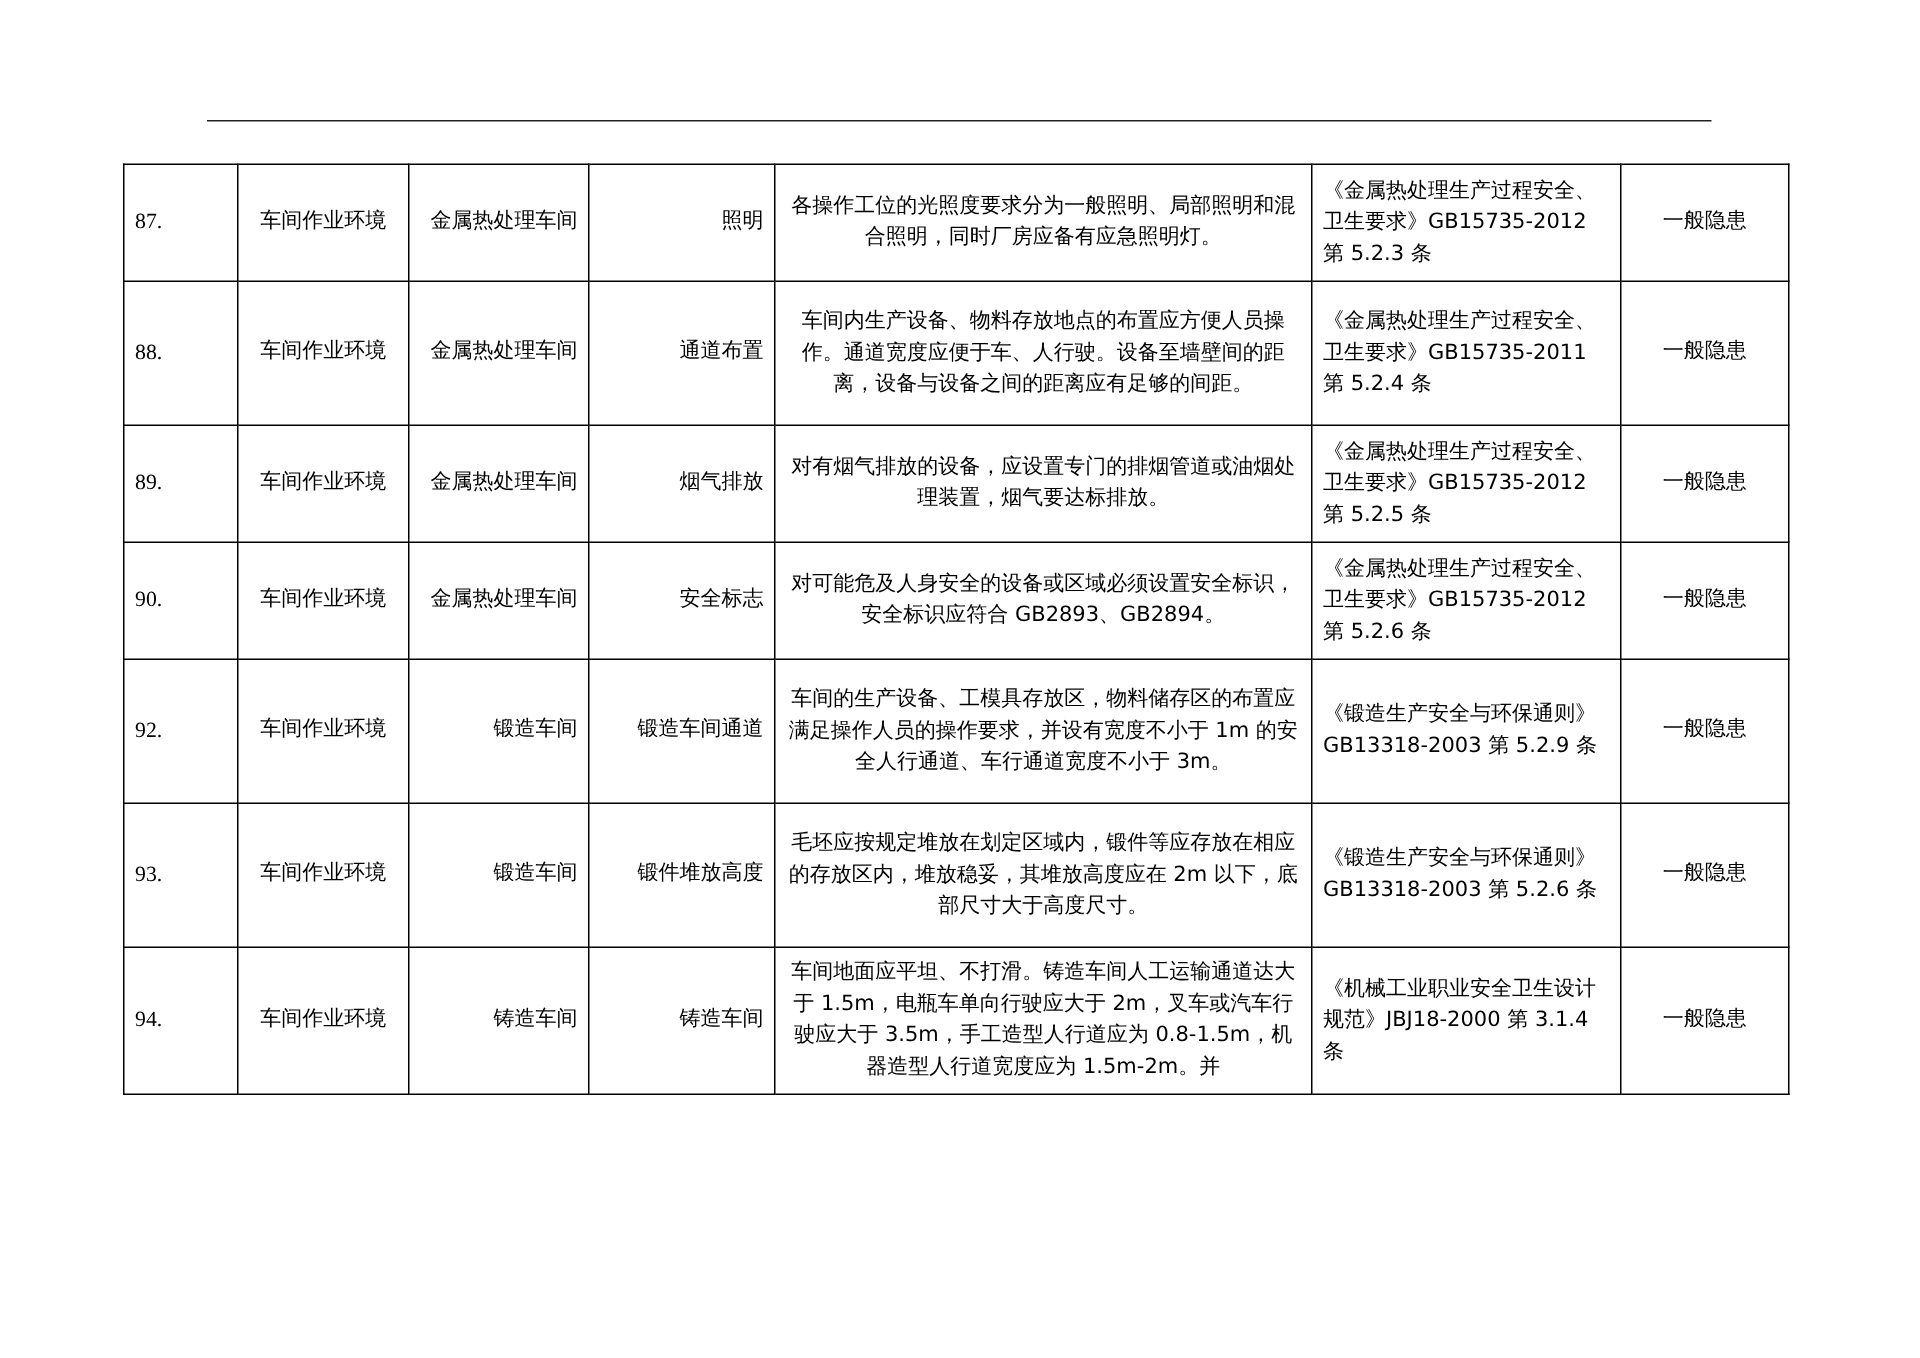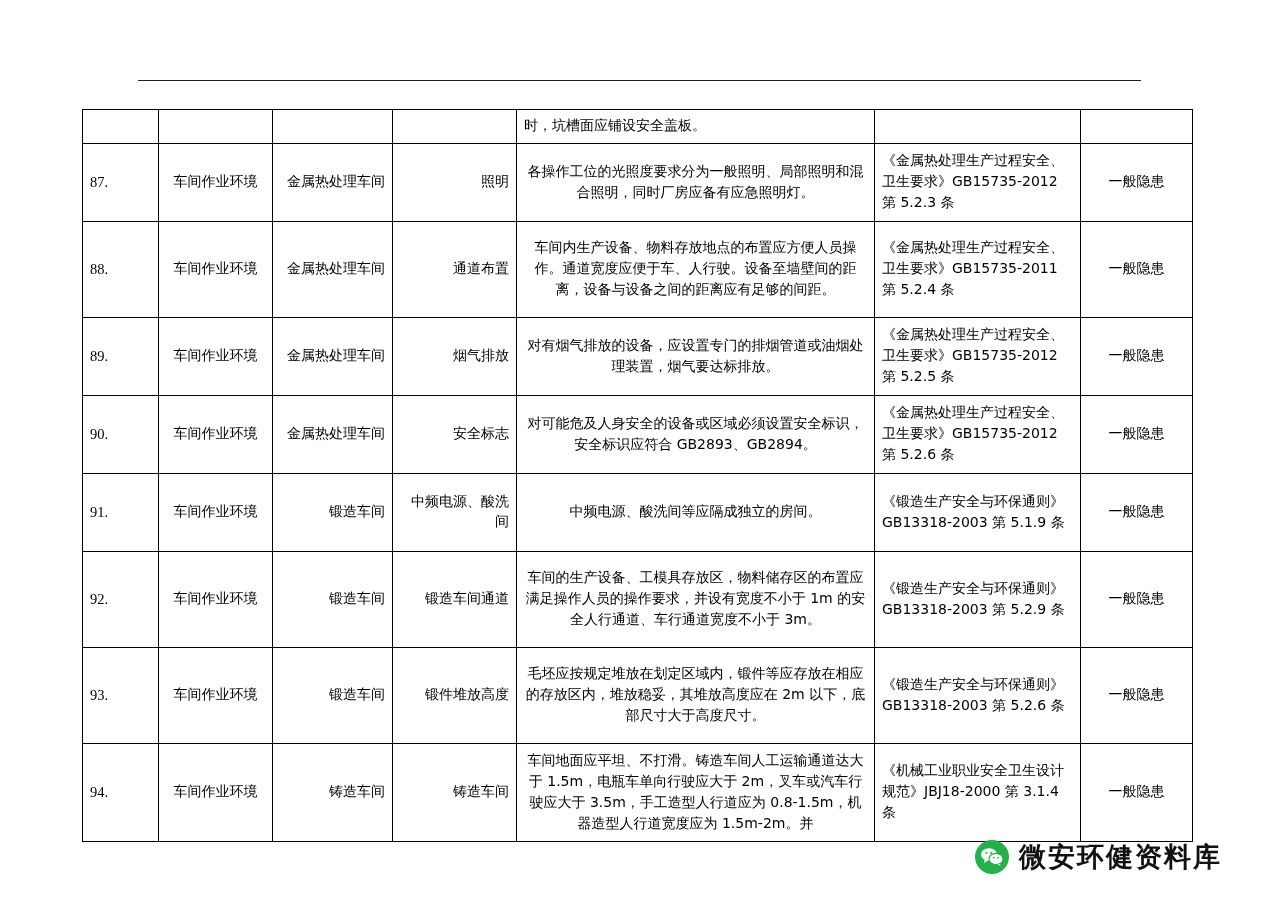--- a/index.html
+++ b/index.html
@@ -133,29 +133,20 @@
         <col class="c-no">
         <col class="c-cat">
         <col class="c-area">
         <col class="c-item">
         <col class="c-desc">
         <col class="c-std">
         <col class="c-level">
       </colgroup>
       <tbody>
 
-        <tr>
-          <td class="no"></td>
-          <td class="cat"></td>
-          <td class="area"></td>
-          <td class="item"></td>
-          <td class="cont">时，坑槽面应铺设安全盖板。</td>
-          <td class="std"></td>
-          <td class="level"></td>
-        </tr>
 
         <tr class="row-tall">
           <td class="no">87.</td>
           <td class="cat">车间作业环境</td>
           <td class="area">金属热处理车间</td>
           <td class="item">照明</td>
           <td class="desc">各操作工位的光照度要求分为一般照明、局部照明和混合照明，同时厂房应备有应急照明灯。</td>
           <td class="std">《金属热处理生产过程安全、卫生要求》GB15735-2012 第 5.2.3 条</td>
           <td class="level">一般隐患</td>
         </tr>
@@ -183,29 +174,20 @@
         <tr class="row-tall">
           <td class="no">90.</td>
           <td class="cat">车间作业环境</td>
           <td class="area">金属热处理车间</td>
           <td class="item">安全标志</td>
           <td class="desc">对可能危及人身安全的设备或区域必须设置安全标识，安全标识应符合 GB2893、GB2894。</td>
           <td class="std">《金属热处理生产过程安全、卫生要求》GB15735-2012 第 5.2.6 条</td>
           <td class="level">一般隐患</td>
         </tr>
 
-        <tr class="row-tall">
-          <td class="no">91.</td>
-          <td class="cat">车间作业环境</td>
-          <td class="area">锻造车间</td>
-          <td class="item">中频电源、酸洗间</td>
-          <td class="desc">中频电源、酸洗间等应隔成独立的房间。</td>
-          <td class="std">《锻造生产安全与环保通则》GB13318-2003 第 5.1.9 条</td>
-          <td class="level">一般隐患</td>
-        </tr>
 
         <tr class="row-xtall">
           <td class="no">92.</td>
           <td class="cat">车间作业环境</td>
           <td class="area">锻造车间</td>
           <td class="item">锻造车间通道</td>
           <td class="desc">车间的生产设备、工模具存放区，物料储存区的布置应满足操作人员的操作要求，并设有宽度不小于 1m 的安全人行通道、车行通道宽度不小于 3m。</td>
           <td class="std">《锻造生产安全与环保通则》GB13318-2003 第 5.2.9 条</td>
           <td class="level">一般隐患</td>
         </tr>
@@ -226,29 +208,14 @@
           <td class="area">铸造车间</td>
           <td class="item">铸造车间</td>
           <td class="desc">车间地面应平坦、不打滑。铸造车间人工运输通道达大于 1.5m，电瓶车单向行驶应大于 2m，叉车或汽车行驶应大于 3.5m，手工造型人行道应为 0.8-1.5m，机器造型人行道宽度应为 1.5m-2m。并</td>
           <td class="std">《机械工业职业安全卫生设计规范》JBJ18-2000 第 3.1.4 条</td>
           <td class="level">一般隐患</td>
         </tr>
       </tbody>
     </table>
   </div>
 
-  <div class="watermark">
-    <span class="wx-badge">
-      <svg width="24" height="20" viewBox="0 0 24 20" aria-hidden="true">
-        <ellipse cx="9" cy="7.5" rx="8" ry="6.3" fill="#ffffff"></ellipse>
-        <polygon points="5,12 4,16 8,13.5" fill="#ffffff"></polygon>
-        <ellipse cx="16" cy="12" rx="7" ry="5.6" fill="#ffffff" stroke="#26b04a" stroke-width="1.1"></ellipse>
-        <polygon points="20,16 21,19.5 17,17.5" fill="#ffffff" stroke="#26b04a" stroke-width="0.8"></polygon>
-        <circle cx="6.4" cy="6" r="1.05" fill="#26b04a"></circle>
-        <circle cx="11.2" cy="6" r="1.05" fill="#26b04a"></circle>
-        <circle cx="13.6" cy="10.6" r="0.85" fill="#26b04a"></circle>
-        <circle cx="18" cy="10.6" r="0.85" fill="#26b04a"></circle>
-      </svg>
-    </span>
-    <span class="wm-text">微安环健资料库</span>
-  </div>
 
 </div>
 
 </body></html>

